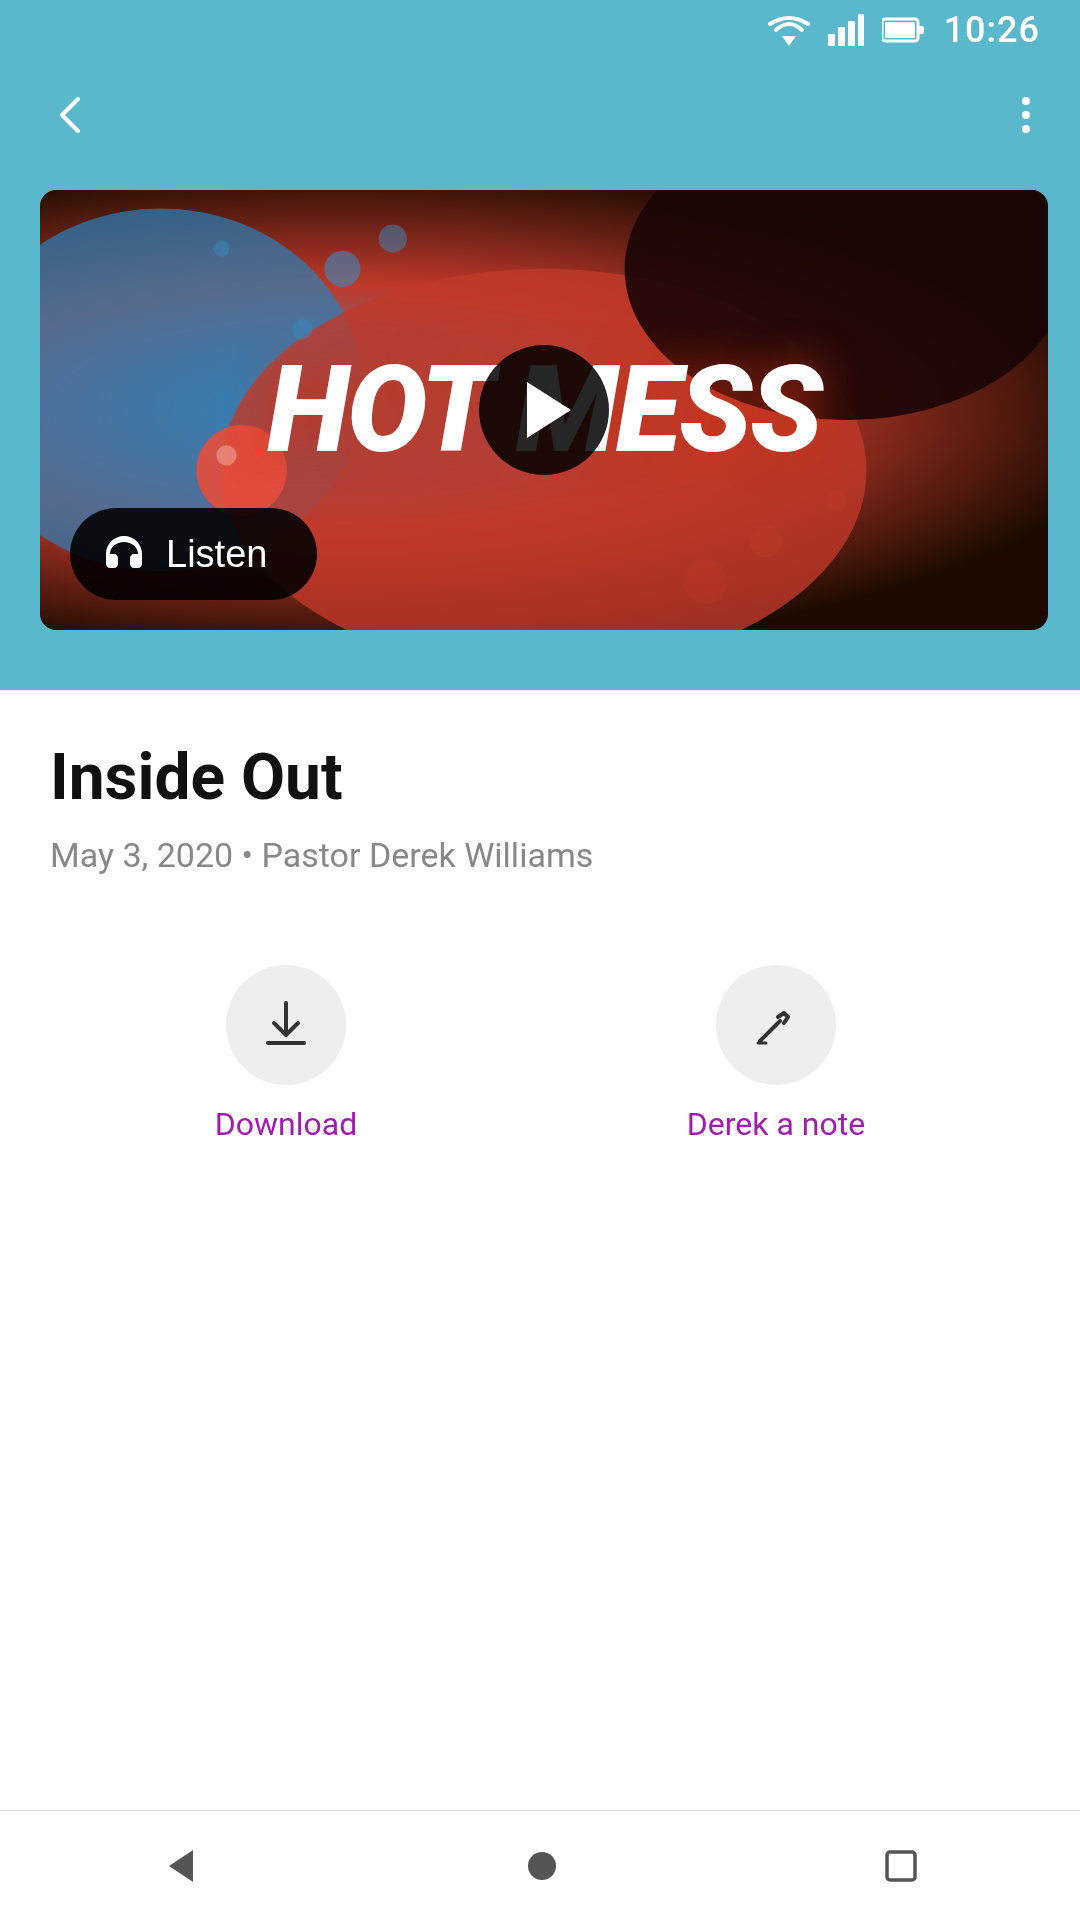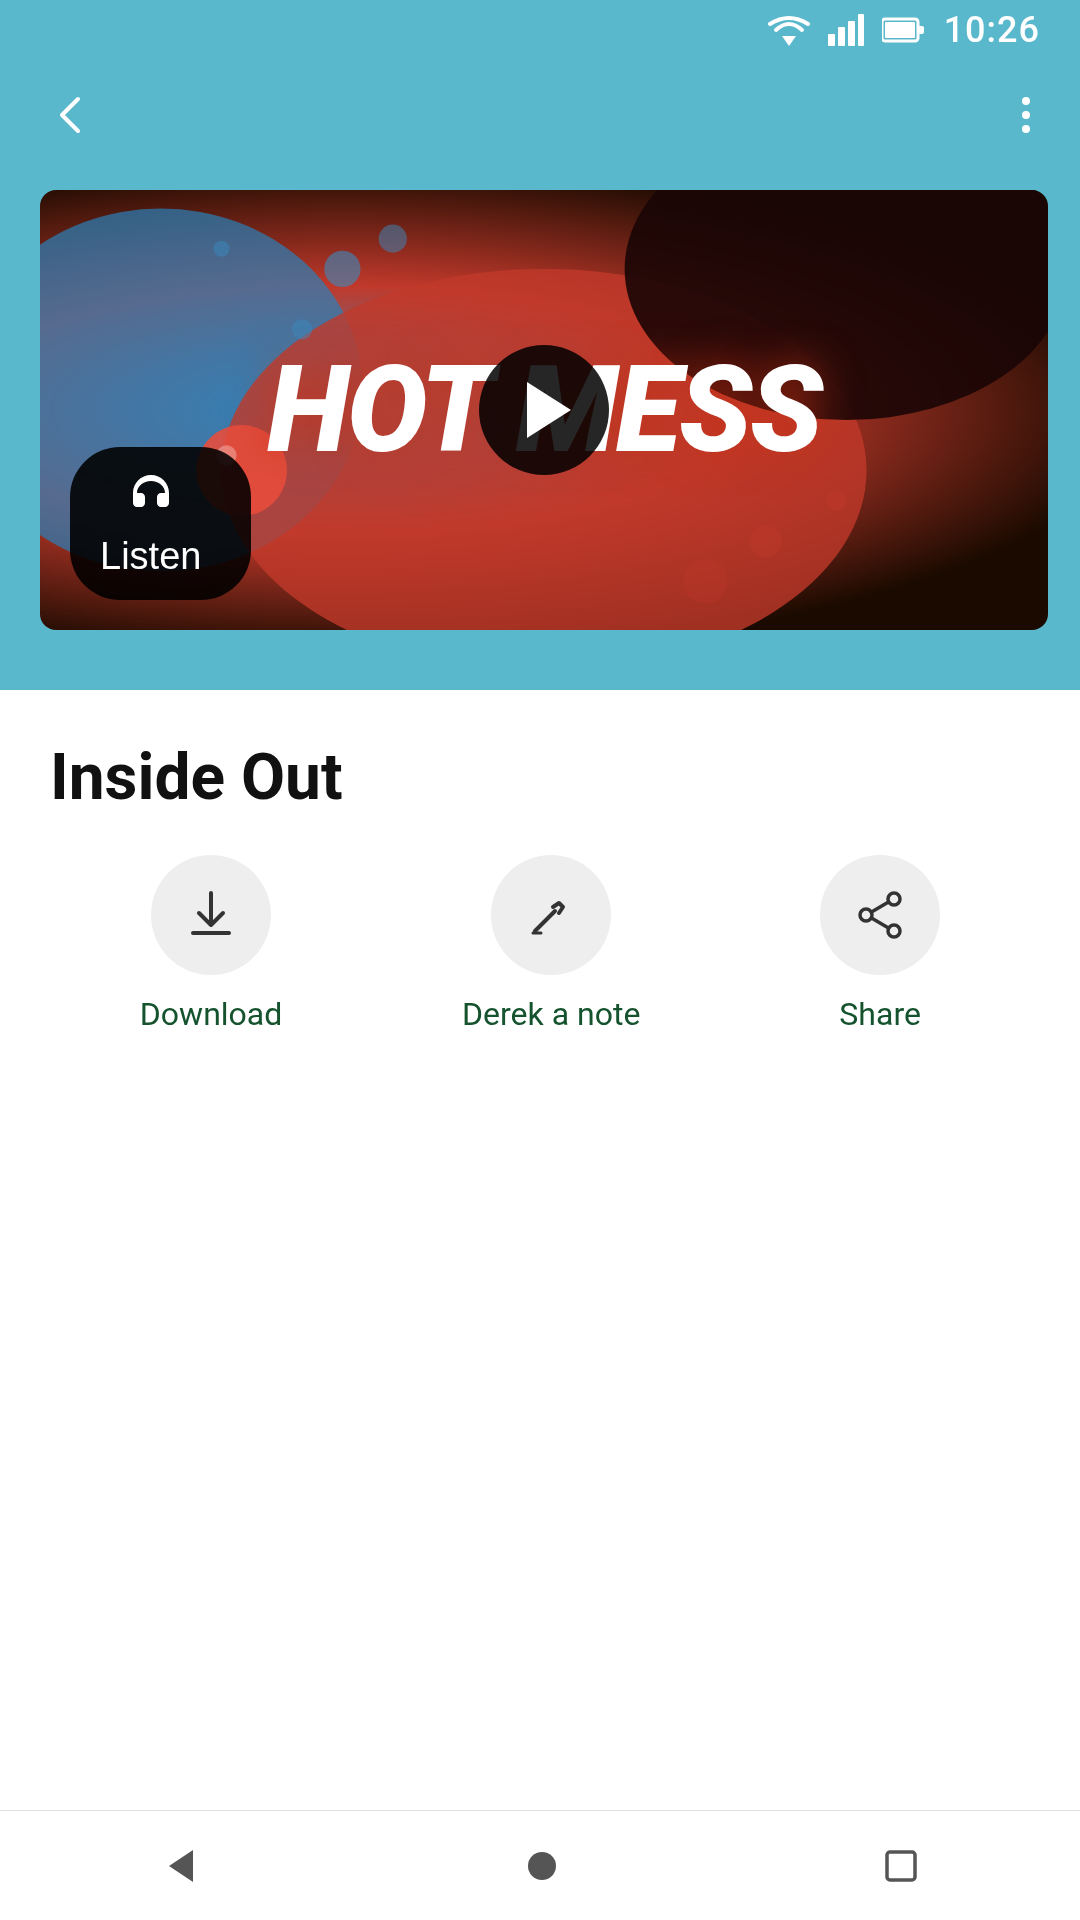--- a/index.html
+++ b/index.html
@@ -143,21 +143,20 @@
       left: 30px;
       background: rgba(0,0,0,0.88);
       border: none;
       border-radius: 50px;
       padding: 22px 50px 22px 30px;
       display: flex;
       align-items: center;
       gap: 18px;
       cursor: pointer;
       z-index: 4;
-      flex-direction: column;
     }
 
     .headphone-icon {
       display: flex;
       align-items: center;
     }
 
     .listen-text {
       color: white;
       font-size: 38px;
@@ -205,21 +204,21 @@
       background: #eeeeee;
       display: flex;
       align-items: center;
       justify-content: center;
       border: none;
       cursor: pointer;
     }
 
     .action-label {
       font-size: 32px;
-      color: #14532d;
+      color: #a21caf;
     }
 
     
     .nav-bar {
       position: fixed;
       bottom: 0;
       left: 0;
       width: 1080px;
       height: 110px;
       background: white;
@@ -322,20 +321,25 @@
           </svg>
         </span>
         <span class="listen-text">Listen</span>
       </button>
     </div>
   </div>
 </div>
 
 <div class="content-area">
   <h1 class="sermon-title">Inside Out</h1>
+  <p class="sermon-meta">
+    <span>May 3, 2020</span>
+    <span> • </span>
+    <span>Pastor Derek Williams</span>
+  </p>
 
   <div class="actions-row">
 
     <div class="action-item">
       <button class="action-circle">
         <svg width="52" height="52" viewBox="0 0 52 52">
           <line x1="26" y1="4" x2="26" y2="34" stroke="#333" stroke-width="4" stroke-linecap="round"></line>
           <polyline points="14,24 26,36 38,24" fill="none" stroke="#333" stroke-width="4" stroke-linecap="round" stroke-linejoin="round"></polyline>
           <line x1="8" y1="44" x2="44" y2="44" stroke="#333" stroke-width="4" stroke-linecap="round"></line>
         </svg>
@@ -347,32 +351,20 @@
       <button class="action-circle">
         <svg width="52" height="52" viewBox="0 0 52 52">
           <line x1="10" y1="42" x2="30" y2="22" stroke="#333" stroke-width="4" stroke-linecap="round"></line>
           <polyline points="28,18 34,14 38,18 34,24" fill="none" stroke="#333" stroke-width="4" stroke-linecap="round" stroke-linejoin="round"></polyline>
           <line x1="8" y1="44" x2="16" y2="44" stroke="#333" stroke-width="3" stroke-linecap="round"></line>
         </svg>
       </button>
       <span class="action-label">Derek a note</span>
     </div>
 
-    <div class="action-item">
-      <button class="action-circle">
-        <svg width="52" height="52" viewBox="0 0 52 52">
-          <circle cx="40" cy="10" r="6" fill="none" stroke="#333" stroke-width="3.5"></circle>
-          <circle cx="40" cy="42" r="6" fill="none" stroke="#333" stroke-width="3.5"></circle>
-          <circle cx="12" cy="26" r="6" fill="none" stroke="#333" stroke-width="3.5"></circle>
-          <line x1="17.5" y1="23" x2="34.5" y2="13" stroke="#333" stroke-width="3.5" stroke-linecap="round"></line>
-          <line x1="17.5" y1="29" x2="34.5" y2="39" stroke="#333" stroke-width="3.5" stroke-linecap="round"></line>
-        </svg>
-      </button>
-      <span class="action-label">Share</span>
-    </div>
 
   </div>
 </div>
 
 <div class="nav-bar">
   <button class="nav-btn">
     <svg width="40" height="40" viewBox="0 0 40 40">
       <polygon points="32,4 8,20 32,36" fill="#555"></polygon>
     </svg>
   </button>

